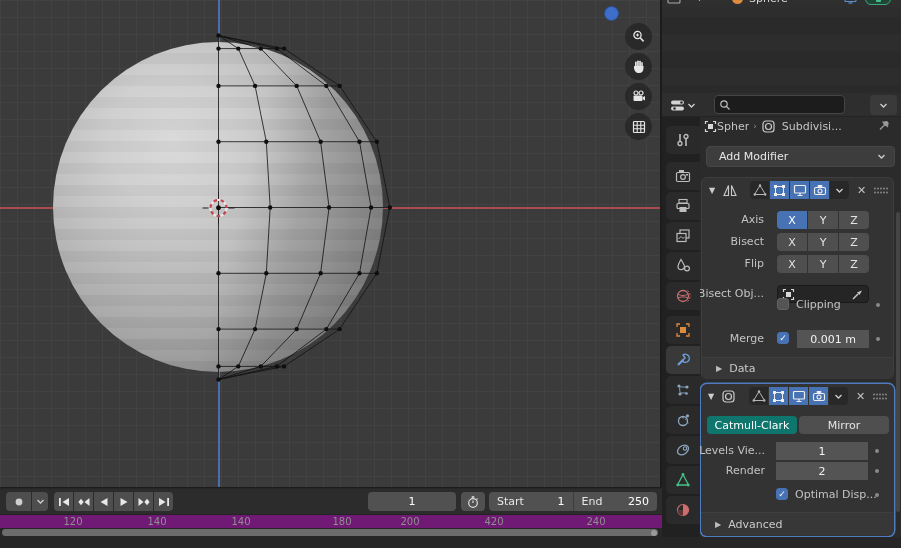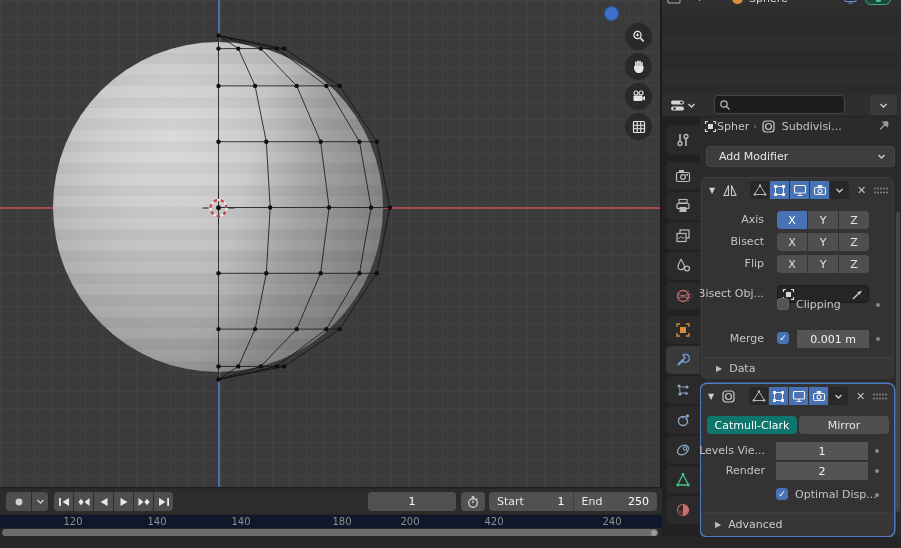--- a/index.html
+++ b/index.html
@@ -39,21 +39,21 @@
   .pb{width:19px;}
   #frame-field{position:absolute;left:368px;top:3px;width:88px;height:19px;background:#515151;
     border-radius:4px;color:#fff;display:flex;align-items:center;justify-content:center;}
   #stopwatch-btn{position:absolute;left:461px;top:3px;width:24px;height:19px;background:#515151;
     border-radius:4px;display:flex;align-items:center;justify-content:center;}
   #range-grp{position:absolute;left:489px;top:3px;width:168px;height:19px;background:#515151;
     border-radius:4px;display:flex;}
   .range-cell{flex:1;display:flex;align-items:center;padding:0 8px;color:#e6e6e6;}
   .range-cell .val{margin-left:auto;color:#fff;}
   .range-div{width:1px;background:#3d3d3d;}
-  #ruler{position:absolute;left:0;top:26px;width:662px;height:13px;background:#0f172a;overflow:hidden;}
+  #ruler{position:absolute;left:0;top:26px;width:662px;height:13px;background:#701a75;overflow:hidden;}
   .tick{position:absolute;top:1px;transform:translateX(-50%);font-size:10px;color:#8f8f8f;}
   #hscroll{position:absolute;left:0;top:39px;width:662px;height:9px;background:#272727;}
   #hscroll .handle{position:absolute;left:2px;top:1px;width:656px;height:7px;background:#6c6c6c;border-radius:4px;}
   #hscroll .dot{position:absolute;right:1px;top:0.5px;width:6px;height:6px;border-radius:50%;background:#9b9b9b;}
 
   
   #statusbar{position:absolute;left:0;top:537px;width:901px;height:11px;background:#2a2a2a;
     border-top:1px solid #1e1e1e;overflow:hidden;color:#9c9c9c;}
   #statusbar .left{position:absolute;left:36px;top:2px;}
   #statusbar .right{position:absolute;right:24px;top:2px;}
@@ -320,21 +320,21 @@
         </div>
       </div>
     </div>
     <div id="ruler">
         <span class="tick" style="left: 73px;">120</span>
         <span class="tick" style="left: 157px;">140</span>
         <span class="tick" style="left: 241px;">140</span>
         <span class="tick" style="left: 342px;">180</span>
         <span class="tick" style="left: 410px;">200</span>
         <span class="tick" style="left: 494px;">420</span>
-        <span class="tick" style="left: 612px;">240</span>
+        <span class="tick" style="left: 596px;">240</span>
       </div>
     <div id="hscroll">
       <div class="handle">
           <div class="dot"></div>
         </div>
     </div>
   </div>
 
 
   <div id="rightcol">

